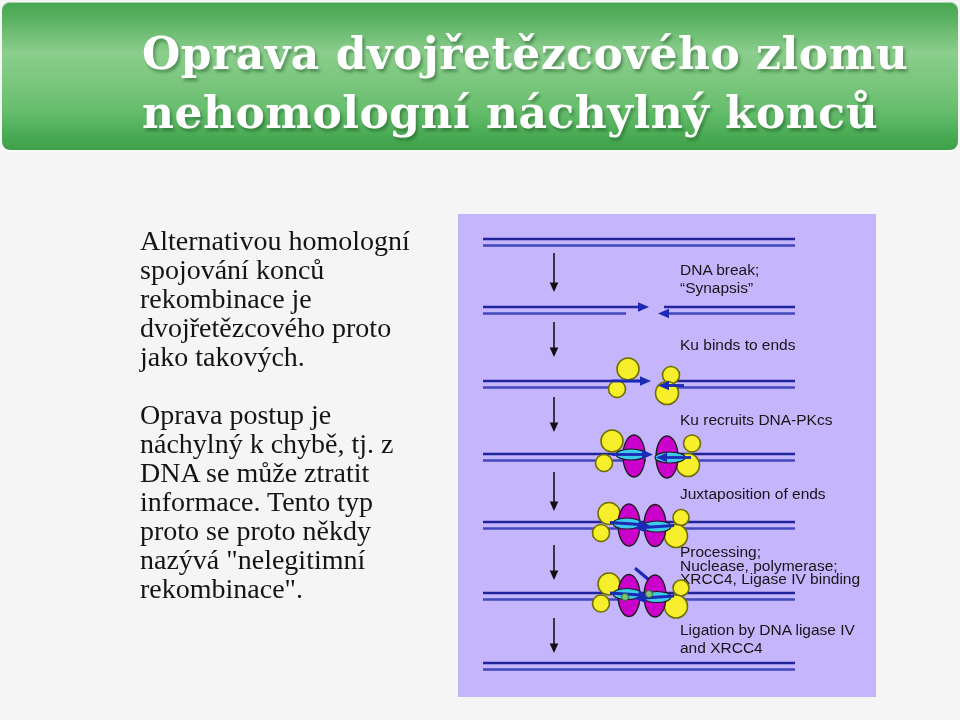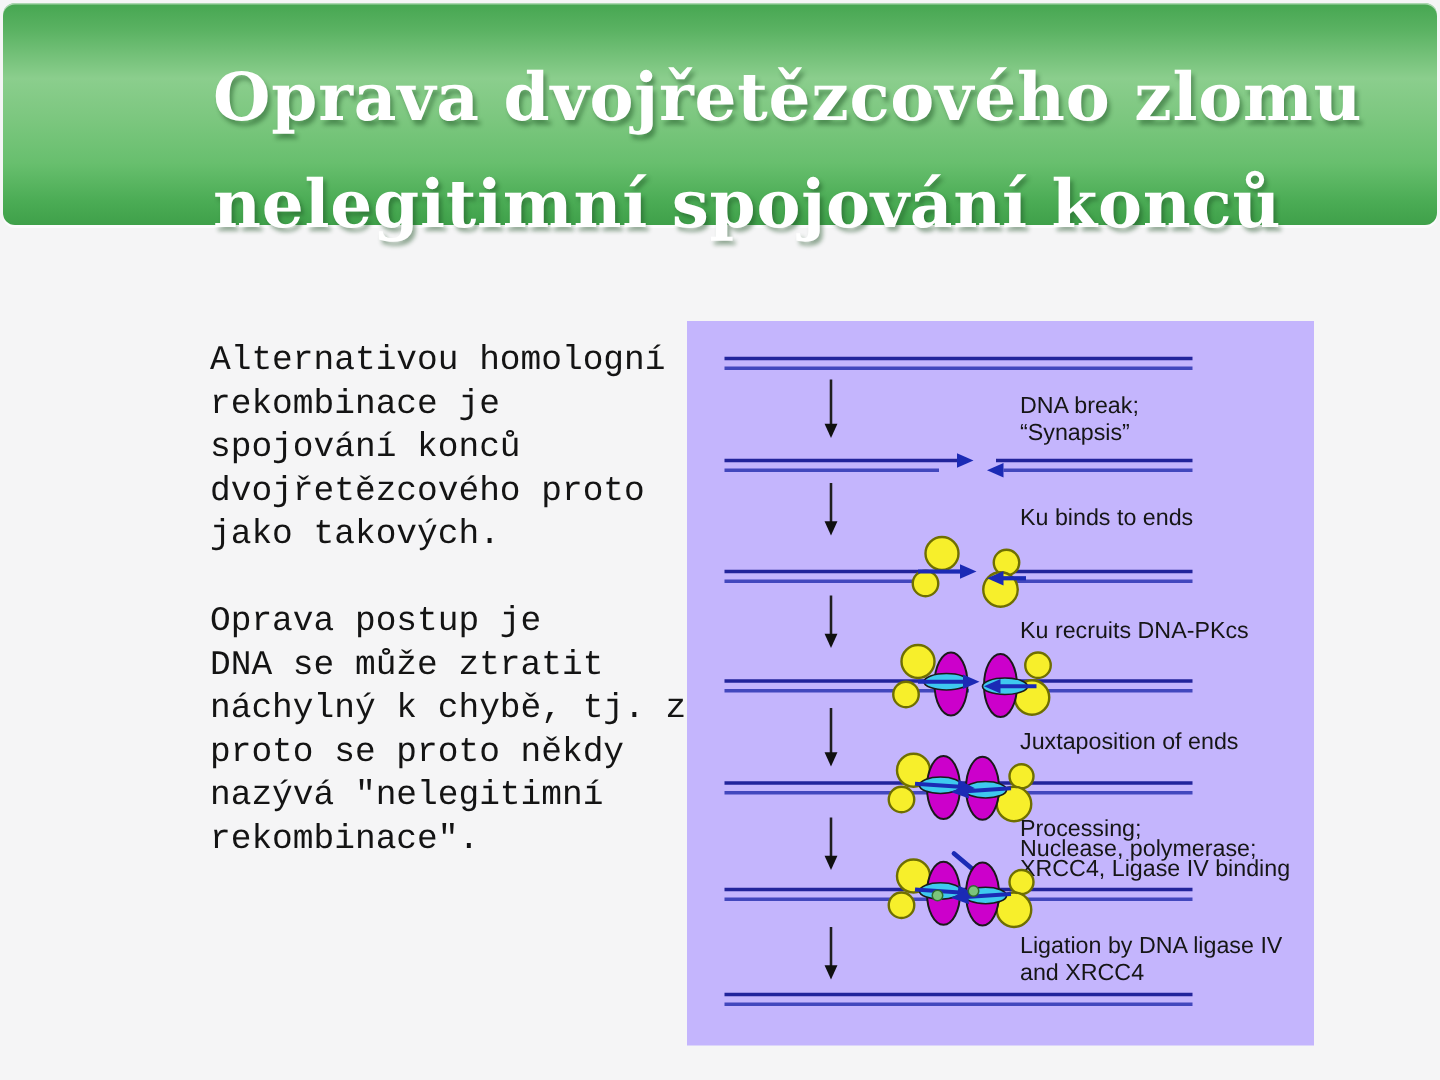--- a/index.html
+++ b/index.html
@@ -5,23 +5,23 @@
   html,body{margin:0;padding:0;background:#e9e9ea;}
   .slide{position:relative;width:960px;height:720px;background:#f5f5f6;overflow:hidden;
          font-family:"Liberation Sans",sans-serif;}
   .banner{position:absolute;left:2px;top:2px;right:2px;height:148px;border-radius:8px;
           background:linear-gradient(180deg,#46a651 0%,#5ab262 12%,#8bce8d 34%,#7cc77f 52%,
                       #68bf6e 72%,#4aab54 90%,#3fa04a 100%);
           box-shadow:inset 0 1px 0 rgba(255,255,255,.55), 0 2px 0 #fbfbfc;}
   .banner h1{margin:0;padding:22px 0 0 140px;font-family:"DejaVu Serif","Liberation Serif",serif;
           font-weight:bold;font-size:44px;line-height:59px;color:#fff;letter-spacing:.5px;
           text-shadow:2px 3px 3px rgba(25,75,30,.45);}
-  .banner h1 span{display:block;margin-top:12px;}
+  .banner h1 span{display:block;}
   .text-block{position:absolute;left:140px;top:226px;width:320px;
-          font-family:Liberation Mono, monospace;font-size:23px;line-height:29px;
+          font-family:Liberation Serif, serif;font-size:28px;line-height:29px;
           color:#141414;}
   .text-block .para{margin:0 0 29px 0;}
   .text-block .tline{display:block;}
   .diagram-panel{position:absolute;left:458px;top:214px;width:418px;height:483px;margin:0;
           background:#c4b5fd;}
   .diagram-panel svg{display:block;}
   .dna-dk{stroke:#22249b;stroke-width:2.3;fill:none;}
   .dna-lt{stroke:#4247bd;stroke-width:2.3;fill:none;}
   .breakarrow{stroke:#1b2ab5;stroke-width:2.8;fill:none;}
   .breakhead{fill:#1b2ab5;stroke:none;}
@@ -35,36 +35,37 @@
   .dlabel{font-family:"Liberation Sans",sans-serif;font-size:15.5px;fill:#161616;}
 </style>
 </head>
 <body>
 
 <div class="slide">
 
   <header class="banner">
     <h1>
       <span>Oprava dvojřetězcového zlomu</span>
-      <span>nelegitimní spojování konců</span>
+      <span>nehomologní náchylný konců</span>
     </h1>
   </header>
 
   <div class="text-block">
     <div class="para">
       <span class="tline">Alternativou homologní</span>
+      <span class="tline">spojování konců</span>
       <span class="tline">rekombinace je</span>
-      <span class="tline">spojování konců</span>
       <span class="tline">dvojřetězcového proto</span>
       <span class="tline">jako takových.</span>
     </div>
     <div class="para">
       <span class="tline">Oprava postup je</span>
+      <span class="tline">náchylný k chybě, tj. z</span>
       <span class="tline">DNA se může ztratit</span>
-      <span class="tline">náchylný k chybě, tj. z</span>
+      <span class="tline">informace. Tento typ</span>
       <span class="tline">proto se proto někdy</span>
       <span class="tline">nazývá "nelegitimní</span>
       <span class="tline">rekombinace".</span>
     </div>
   </div>
 
   <figure class="diagram-panel">
     <svg width="418" height="483" viewBox="0 0 418 483">
 
       <g>

